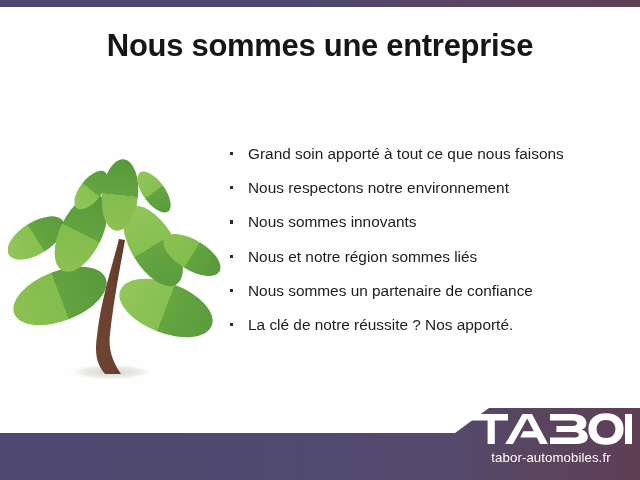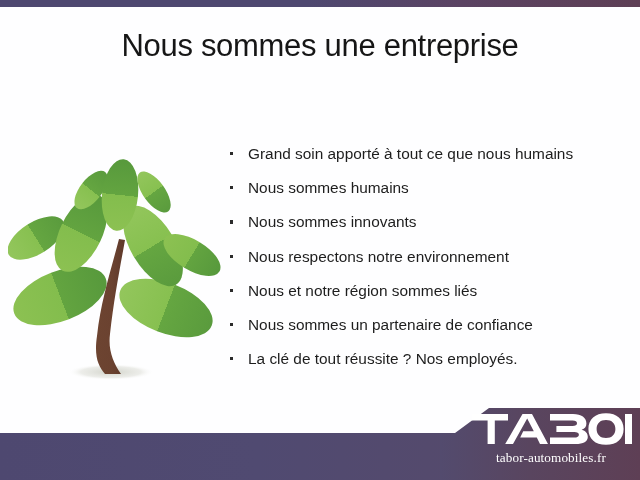--- a/index.html
+++ b/index.html
@@ -35,21 +35,21 @@
   }
 
   
   .headline {
     position: absolute;
     left: 0;
     top: 26px;
     width: 640px;
     text-align: center;
     font-size: 31px;
-    font-weight: normal;
+    font-weight: bold;
     line-height: 1.32;
     letter-spacing: -0.3px;
     color: #161616;
   }
   .headline .line {
     display: block;
     white-space: pre;
   }
   .headline .accent {
     color: #6f9e50;
@@ -127,21 +127,20 @@
   .logo-domain {
     position: absolute;
     left: 0;
     top: 40px;
     width: 162px;
     text-align: center;
     font-size: 13.2px;
     color: #ffffff;
     letter-spacing: 0.1px;
     white-space: nowrap;
-    font-family: Liberation Serif, serif;
   }
 </style>
 </head>
 <body>
 
 <div id="slide">
 
   <div class="top-bar"></div>
 
   <div class="headline">
@@ -194,27 +193,27 @@
         <ellipse cx="112" cy="45" rx="36" ry="18" fill="url(#lfA)" transform="rotate(-84 112 45)"></ellipse>
         <ellipse cx="146" cy="42" rx="24" ry="11" fill="url(#lfB)" transform="rotate(54 146 42)"></ellipse>
       </g>
 
       <path fill="url(#trunkG)" d="M111 89 C 103 120, 93 150, 89 186 C 86 206, 90 216, 97 224
                L 113 224 C 105 212, 100 200, 102 184 C 106 148, 112 118, 117 90 Z"></path>
     </svg>
   </div>
 
   <ul class="bullets">
-    <li><span class="dot"></span><span>Grand soin apporté à tout ce que nous humains</span></li>
-    <li><span class="dot"></span><span>Nous sommes humains</span></li>
+    <li><span class="dot"></span><span>Grand soin apporté à tout ce que nous faisons</span></li>
+    <li><span class="dot"></span></li>
+    <li><span class="dot"></span><span>Nous respectons notre environnement</span></li>
     <li><span class="dot"></span><span>Nous sommes innovants</span></li>
-    <li><span class="dot"></span><span>Nous respectons notre environnement</span></li>
     <li><span class="dot"></span><span>Nous et notre région sommes liés</span></li>
     <li><span class="dot"></span><span>Nous sommes un partenaire de confiance</span></li>
-    <li><span class="dot"></span><span>La clé de tout réussite ? Nos employés.</span></li>
+    <li><span class="dot"></span><span>La clé de notre réussite ? Nos apporté.</span></li>
   </ul>
 
   <div class="footer-left"></div>
 
   <svg class="footer-right" viewBox="0 0 640 80" width="640" height="80" aria-hidden="true">
     <defs>
       <linearGradient id="plumG" x1="0" y1="0" x2="1" y2="0">
         <stop offset="0%" stop-color="#534b6e"></stop>
         <stop offset="45%" stop-color="#59455f"></stop>
         <stop offset="100%" stop-color="#5e3f55"></stop>

